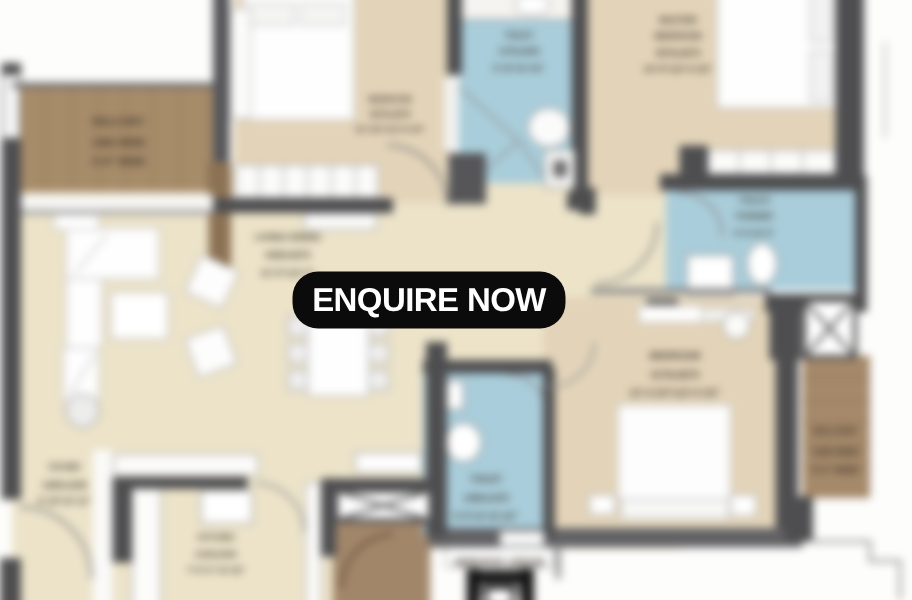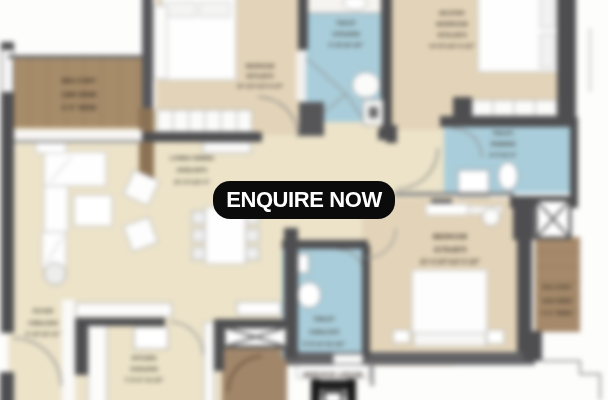--- a/index.html
+++ b/index.html
@@ -1,18 +1,18 @@
 <!DOCTYPE html>
 <html><head>
 <meta charset="utf-8">
 <style>
 html,body{margin:0;padding:0;background:#ffffff;}
 .wrap{position:relative;width:608px;height:400px;overflow:hidden;background:#fff;}
 .plan{position:absolute;left:-20px;top:-20px;width:648px;height:440px;filter:blur(2.8px);}
-.btn{position:absolute;left:213px;top:181px;width:182px;height:38px;background:#0b0b0b;border-radius:17px;
+.btn{position:absolute;left:195px;top:181px;width:182px;height:38px;background:#0b0b0b;border-radius:17px;
 display:flex;align-items:center;justify-content:center;color:#ffffff;
 font:bold 22px "Liberation Sans",sans-serif;letter-spacing:-0.4px;white-space:nowrap;opacity:0.999;}
 text{font-family:"Liberation Sans",sans-serif;font-weight:bold;fill:#3a3128;text-anchor:middle;}
 </style>
 </head>
 <body>
 <div class="wrap">
 <svg class="plan" viewBox="-20 -20 648 440">
 
 <rect x="-20" y="-20" width="648" height="440" fill="#fdfdfc"></rect>

